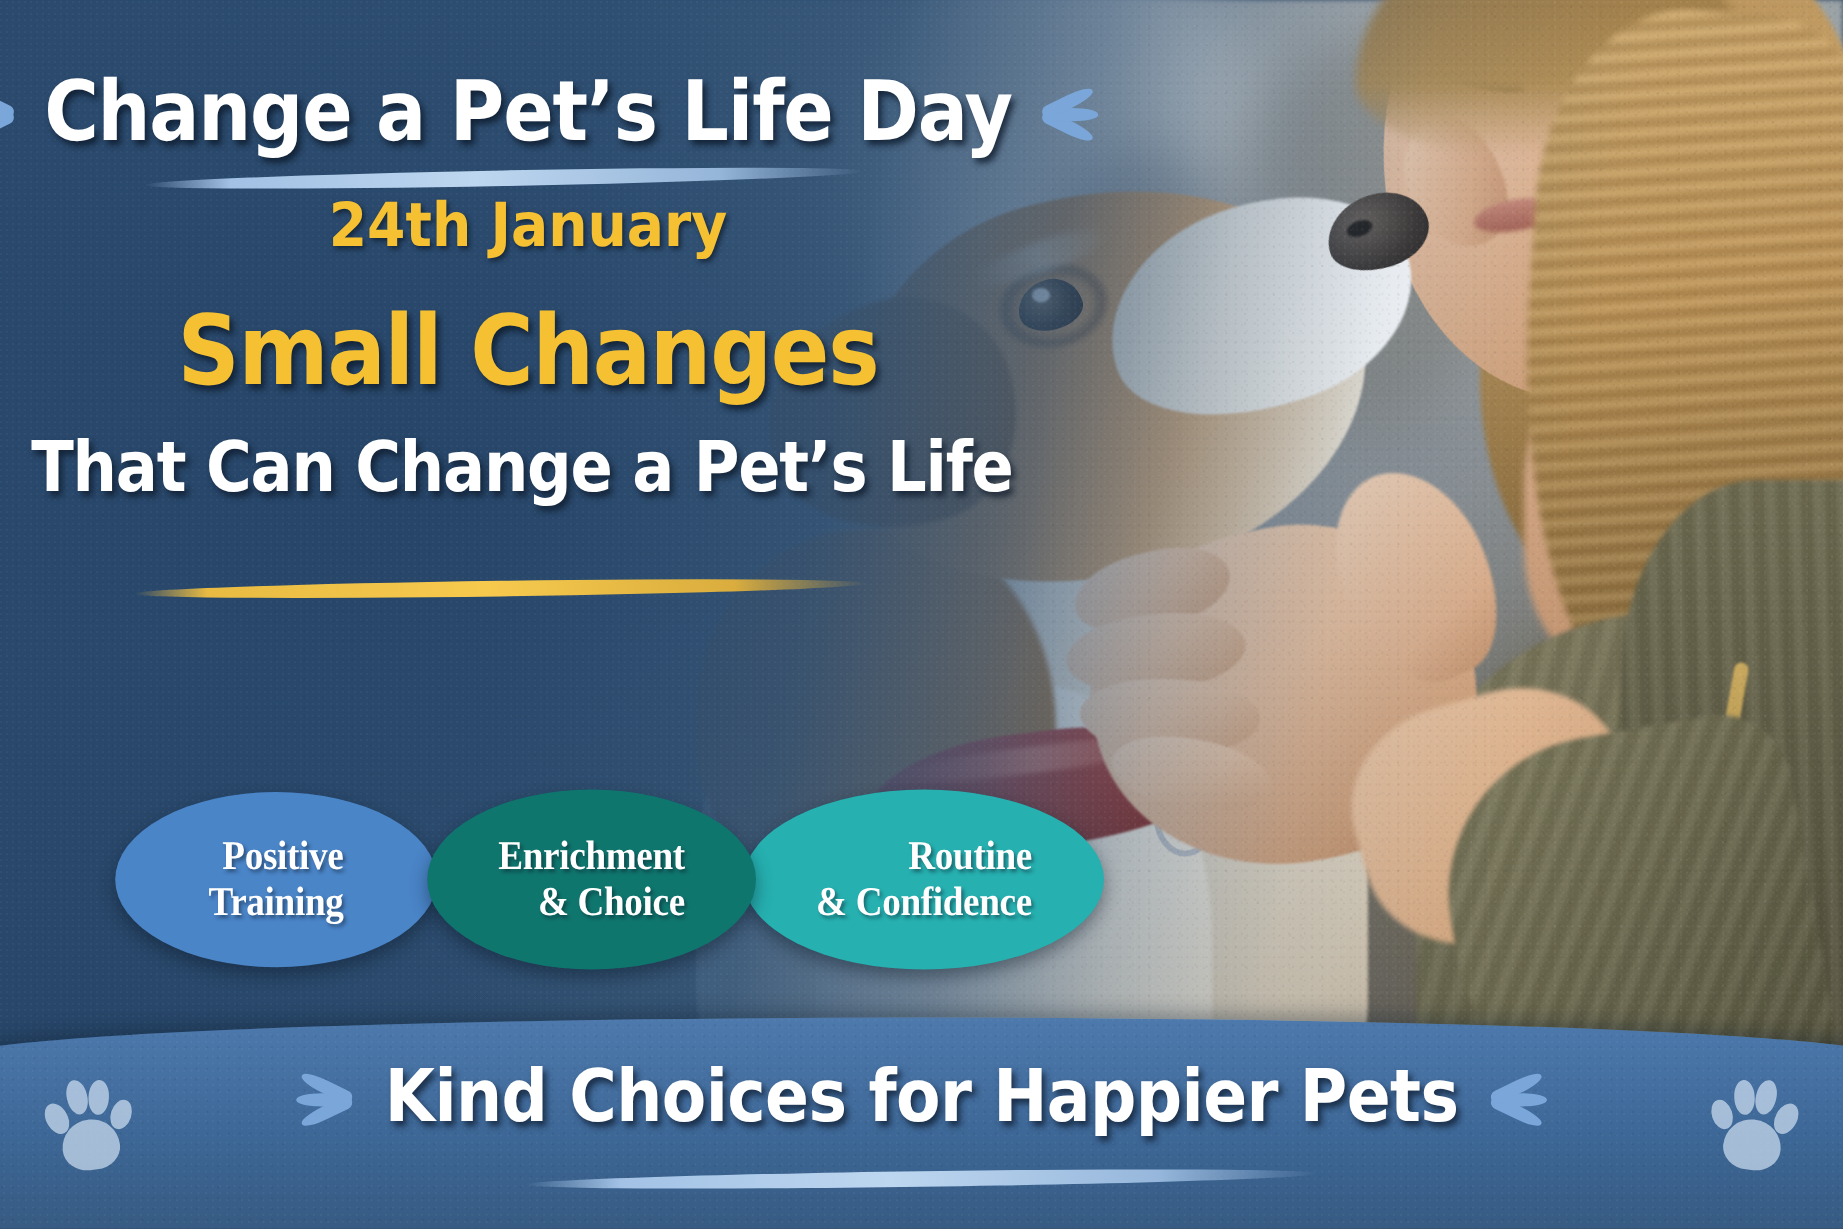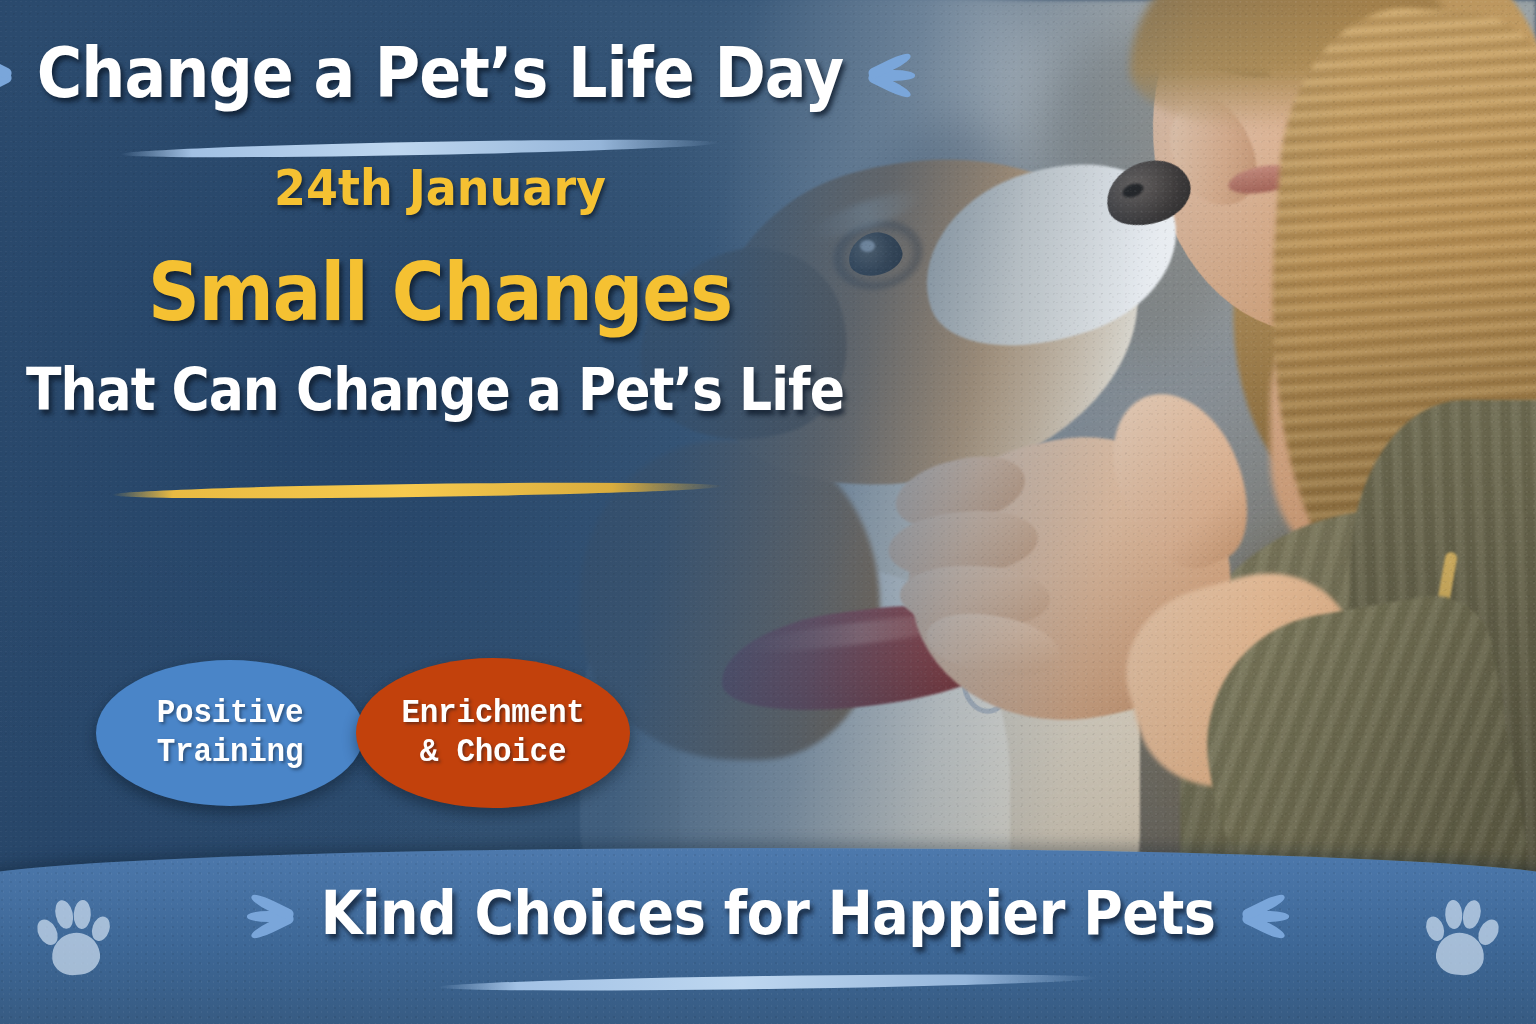--- a/index.html
+++ b/index.html
@@ -343,21 +343,21 @@
       radial-gradient(circle at 70% 70%, rgba(0,0,0,0.05) 0 1px, transparent 1px);
     background-size: 5px 5px, 8px 8px;
     pointer-events: none;
   }
 
   
   .content { position: absolute; inset: 0; }
 
   .title-row {
     position: absolute;
-    left: 40px; top: 36px;
+    left: 40px; top: 56px;
     width: 800px;
     display: flex;
     align-items: center;
     justify-content: center;
     gap: 20px;
   }
   .main-title {
     font-family: "DejaVu Sans", sans-serif;
     font-weight: bold;
     font-size: 62px;
@@ -481,24 +481,24 @@
   .pills {
     position: absolute;
     left: 96px; top: 658px;
     display: flex;
     align-items: center;
   }
   .pill {
     display: flex;
     align-items: center;
     justify-content: center;
-    text-align: center;
+    text-align: right;
     border-radius: 50%;
     color: #ffffff;
-    font-family: Liberation Mono, monospace;
+    font-family: Liberation Serif, serif;
     font-weight: bold;
     font-size: 31px;
     line-height: 1.12;
     letter-spacing: -0.3px;
     box-shadow: 0 6px 14px rgba(8,18,32,0.42);
     position: relative;
   }
   .pill span {
     text-shadow: 2px 2px 3px rgba(10,20,34,0.45);
     transform: scaleY(1.1);
@@ -651,22 +651,25 @@
 
     <div class="subhead">That Can Change a Pet’s Life</div>
 
     <div class="brush gold" id="subhead-underline"></div>
 
 
     <div class="pills">
       <div class="pill pill-1" style="background: rgb(74, 133, 200);">
         <span><span>Positive</span><br><span>Training</span></span>
       </div>
-      <div class="pill pill-2" style="background: #c2410c;">
+      <div class="pill pill-2" style="background: #0f766e;">
         <span><span>Enrichment</span><br><span>&amp; Choice</span></span>
+      </div>
+      <div class="pill pill-3" style="background: rgb(38, 176, 176);">
+        <span><span>Routine</span><br><span>&amp; Confidence</span></span>
       </div>
     </div>
 
     <div class="banner">
       <div class="banner-grain"></div>
 
       <span class="paw paw-banner" id="banner-paw-left">
         <span class="t1"></span>
           <span class="t2"></span>
           <span class="t3"></span>

